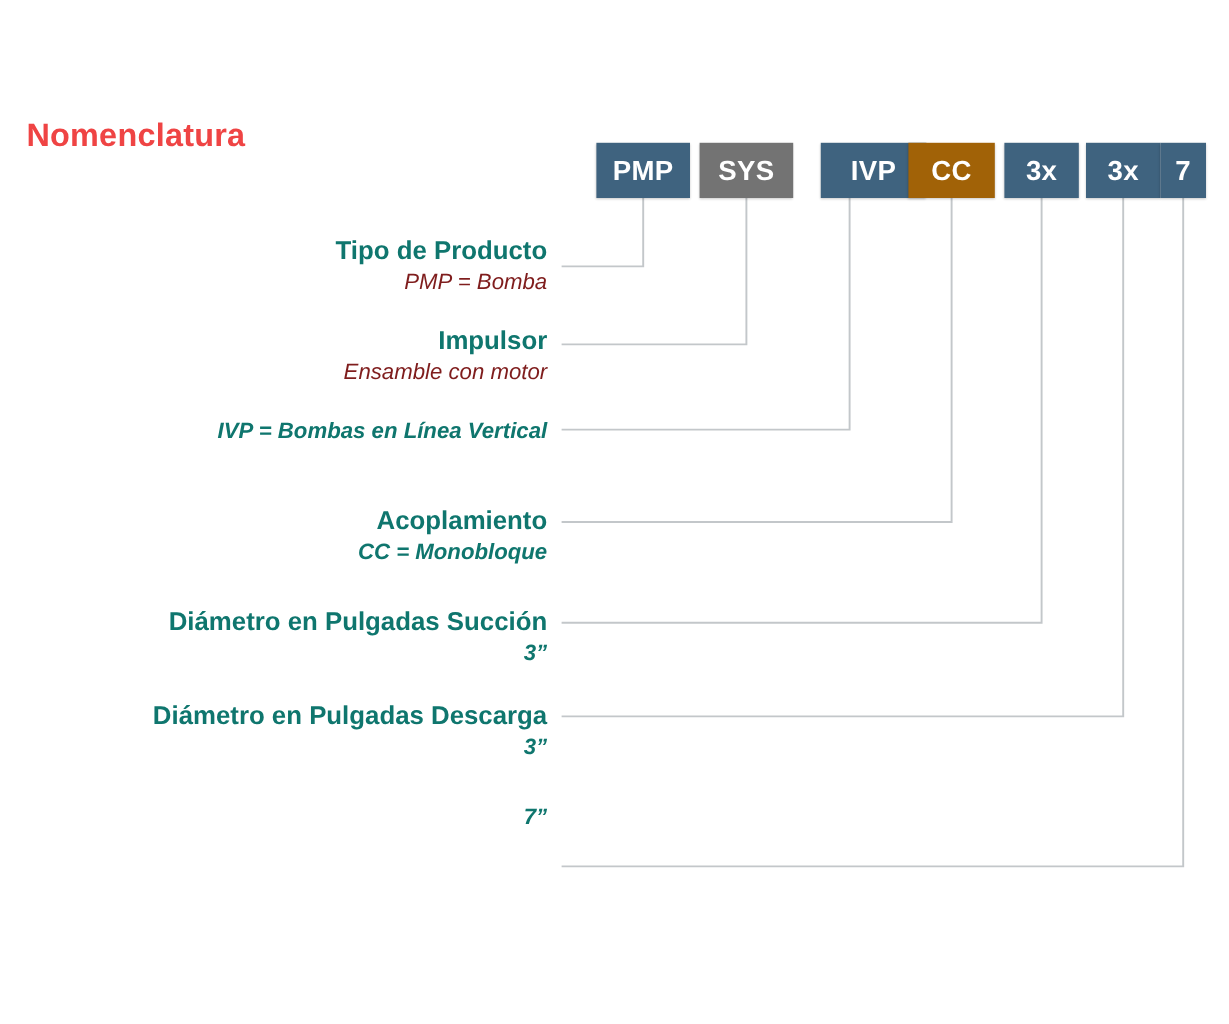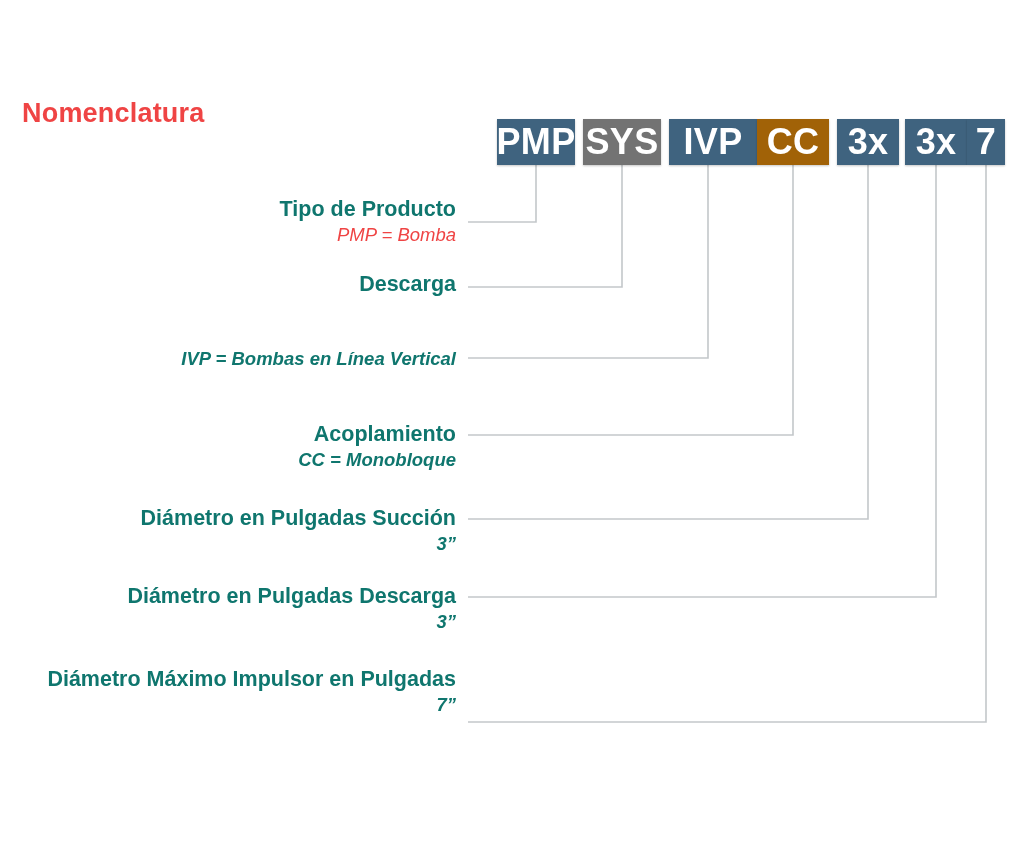--- a/index.html
+++ b/index.html
@@ -37,21 +37,21 @@
     width: 1024px;
     height: 853px;
     pointer-events: none;
   }
   .code-box {
     position: absolute;
     top: 119px;
     height: 46px;
     background: #3f637f;
     color: #ffffff;
-    font-size: 36px;
+    font-size: 23px;
     font-weight: 700;
     display: flex;
     align-items: center;
     justify-content: center;
     letter-spacing: 0.3px;
     box-shadow: 0 1px 2px rgba(0,0,0,0.22);
     pointer-events: auto;
   }
   
   .label-group {
@@ -65,21 +65,21 @@
     font-weight: 700;
     color: #0f766e;
     line-height: 1.12;
     white-space: nowrap;
     padding-right: 14px;
   }
   .label-main.wrap { white-space: normal; }
   .label-sub {
     font-size: 18.5px;
     font-style: italic;
-    color: #ef4444;
+    color: #7f1d1d;
     line-height: 1.25;
     white-space: nowrap;
     padding-right: 14px;
     margin-top: 2px;
   }
   .label-sub.dark { color: #0f766e; font-weight: 700; }
   
   #connectors {
     position: absolute;
     left: 0;
@@ -99,49 +99,49 @@
       <path d="M 468 358 H 708 V 165" fill="none" stroke="#c3c7ca" stroke-width="1.6"></path>
       <path d="M 468 435 H 793 V 165" fill="none" stroke="#c3c7ca" stroke-width="1.6"></path>
       <path d="M 468 519 H 868 V 165" fill="none" stroke="#c3c7ca" stroke-width="1.6"></path>
       <path d="M 468 597 H 936 V 165" fill="none" stroke="#c3c7ca" stroke-width="1.6"></path>
       <path d="M 468 722 H 986 V 165" fill="none" stroke="#c3c7ca" stroke-width="1.6"></path>
     </svg>
 
   <div id="code-boxes">
       <div class="code-box" style="left: 497px; width: 78px; background: rgb(63, 99, 127);">PMP</div>
       <div class="code-box" style="left: 583px; width: 78px; background: #737373;">SYS</div>
-      <div class="code-box" style="left: 669px; width: 88px; background: rgb(63, 99, 127);">IVP</div>
+      <div class="code-box" style="left: 684px; width: 88px; background: rgb(63, 99, 127);">IVP</div>
       <div class="code-box" style="left: 757px; width: 72px; background: #a16207;">CC</div>
       <div class="code-box" style="left: 837px; width: 62px; background: rgb(63, 99, 127);">3x</div>
       <div class="code-box" style="left: 905px; width: 62px; background: rgb(63, 99, 127);">3x</div>
       <div class="code-box" style="left: 967px; width: 38px; background: rgb(63, 99, 127);">7</div>
     </div>
 
   <div id="labels">
       <div class="label-group" style="top: 197px;">
         <div class="label-main">Tipo de Producto</div>
         <div class="label-sub">PMP = Bomba</div>
       </div>
       <div class="label-group" style="top: 272px;">
-        <div class="label-main">Descarga</div>
+        <div class="label-main">Impulsor</div>
+        <div class="label-sub">Ensamble con motor</div>
       </div>
       <div class="label-group" style="top: 345px;">
         <div class="label-sub dark">IVP = Bombas en Línea Vertical</div>
       </div>
       <div class="label-group" style="top: 422px;">
         <div class="label-main">Acoplamiento</div>
         <div class="label-sub dark">CC = Monobloque</div>
       </div>
       <div class="label-group" style="top: 506px;">
         <div class="label-main">Diámetro en Pulgadas Succión</div>
         <div class="label-sub dark">3”</div>
       </div>
       <div class="label-group" style="top: 584px; text-align: right;">
         <div class="label-main">Diámetro en Pulgadas Descarga</div>
         <div class="label-sub dark">3”</div>
       </div>
       <div class="label-group" style="top: 667px;">
-        <div class="label-main wrap">Diámetro Máximo Impulsor en Pulgadas</div>
         <div class="label-sub dark">7”</div>
       </div>
     </div>
 
 </div>
 
 </body></html>

